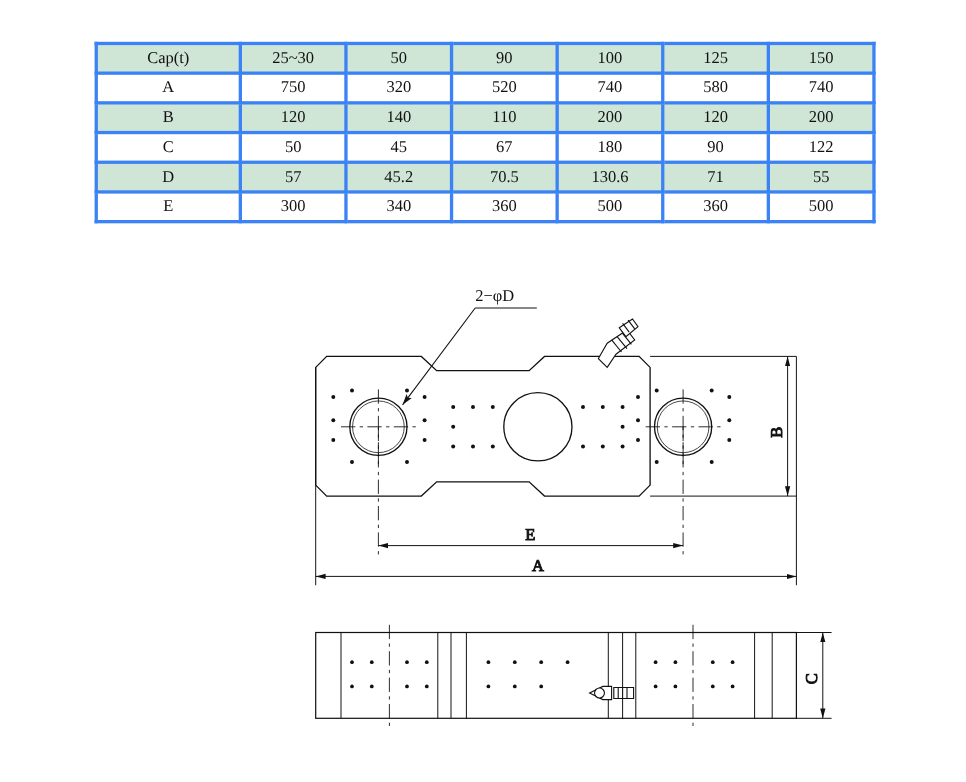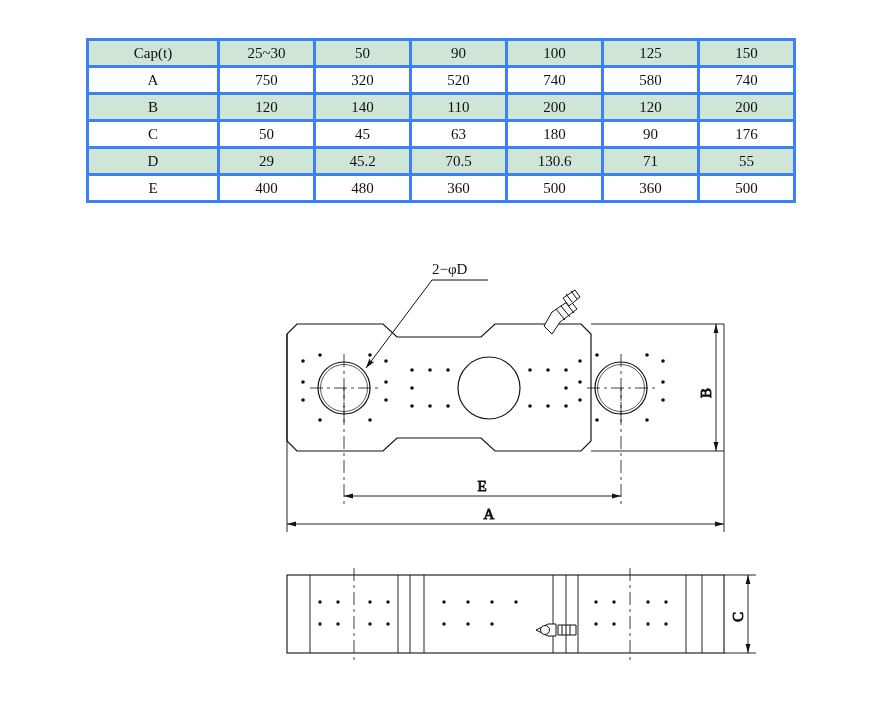--- a/index.html
+++ b/index.html
@@ -99,38 +99,38 @@
         <td class="datacell">140</td>
         <td class="datacell">110</td>
         <td class="datacell">200</td>
         <td class="datacell">120</td>
         <td class="datacell">200</td>
       </tr>
       <tr class="plain">
         <td class="rowlabel">C</td>
         <td class="datacell">50</td>
         <td class="datacell">45</td>
-        <td class="datacell">63</td>
+        <td class="datacell">67</td>
         <td class="datacell">180</td>
         <td class="datacell">90</td>
-        <td class="datacell">176</td>
+        <td class="datacell">122</td>
       </tr>
       <tr class="tinted">
         <td class="rowlabel">D</td>
-        <td class="datacell">29</td>
+        <td class="datacell">57</td>
         <td class="datacell">45.2</td>
         <td class="datacell">70.5</td>
         <td class="datacell">130.6</td>
         <td class="datacell">71</td>
         <td class="datacell">55</td>
       </tr>
       <tr class="plain">
         <td class="rowlabel">E</td>
-        <td class="datacell">400</td>
-        <td class="datacell">480</td>
+        <td class="datacell">300</td>
+        <td class="datacell">340</td>
         <td class="datacell">360</td>
         <td class="datacell">500</td>
         <td class="datacell">360</td>
         <td class="datacell">500</td>
       </tr>
     </tbody>
   </table>
 </div>
 
 <div id="drawing">

